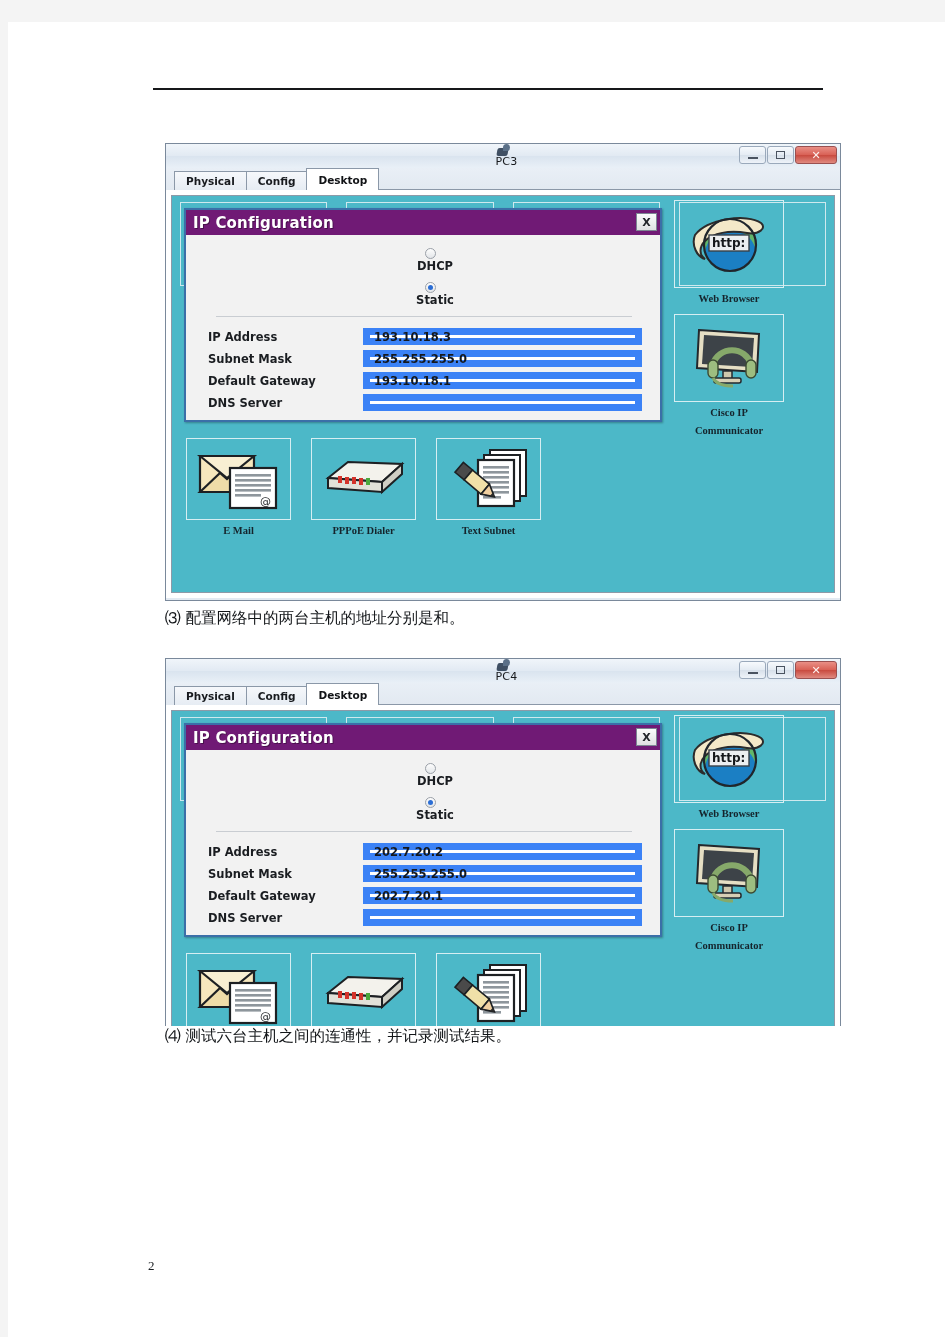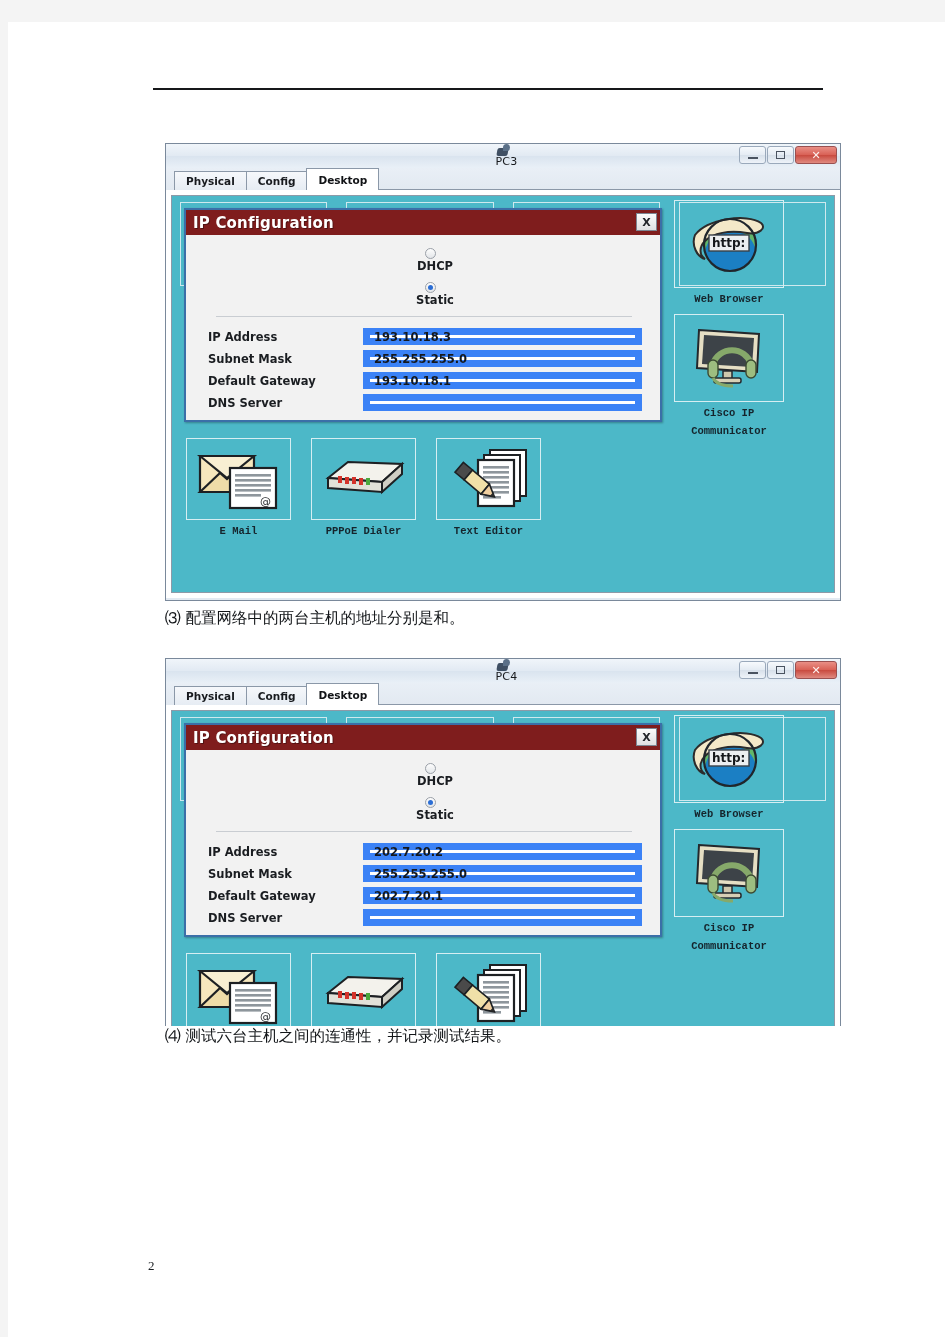--- a/index.html
+++ b/index.html
@@ -183,21 +183,21 @@
     box-sizing: border-box;
     display: flex; align-items: center; justify-content: center;
     position: relative;
     text-decoration: underline;
   }
   .app-label {
     margin-top: 17px;
     font-size: 10.5px;
     font-weight: bold;
     color: #15242c;
-    font-family: Liberation Mono, monospace;
+    font-family: Liberation Serif, serif;
     white-space: nowrap;
     text-align: center;
   }
 
   
   .app-col {
     position: absolute;
     top: 8px;
     width: 118px;
     text-align: center;
@@ -208,21 +208,21 @@
   
   .ipcfg {
     position: absolute;
     background: #f2f2f2;
     border: 2px solid #3b6fa8;
     box-sizing: border-box;
     box-shadow: 1px 1px 2px rgba(0,0,0,0.3);
   }
   .ipcfg-title {
     height: 25px;
-    background: #7f1d1d;
+    background: #701a75;
     display: flex;
     align-items: center;
     padding-left: 7px;
     position: relative;
   }
   .ipcfg-title-text {
     color: #ffffff;
     font-size: 15px;
     font-weight: bold;
     font-family: "DejaVu Sans", sans-serif;
@@ -453,21 +453,21 @@
                   <rect x="37" y="50" width="18" height="2.6"></rect>
                 </g>
                 <g transform="rotate(40 26 34)">
                   <rect x="8" y="26" width="12" height="13" fill="#4a4a4a" stroke="#1d2023" stroke-width="1.6"></rect>
                   <rect x="20" y="26" width="22" height="13" fill="#f0e0a8" stroke="#1d2023" stroke-width="1.6"></rect>
                   <polygon points="42,26 54,32.5 42,39" fill="#f0cfa0" stroke="#1d2023" stroke-width="1.6"></polygon>
                   <polygon points="50,29.5 54,32.5 50,35.5" fill="#2a2a2a"></polygon>
                 </g>
               </svg>
             </span>
-            <span class="app-label">Text Editor</span>
+            <span class="app-label">Text Subnet</span>
           </div>
         </div>
 
         <div class="ipcfg" style="left:12px; top:12px; width:478px; height:214px;">
           <div class="ipcfg-title">
             <span class="ipcfg-title-text">IP Configuration</span>
             <span class="ipcfg-close">X</span>
           </div>
           <div class="ipcfg-inner">
             <div class="radio-row">

